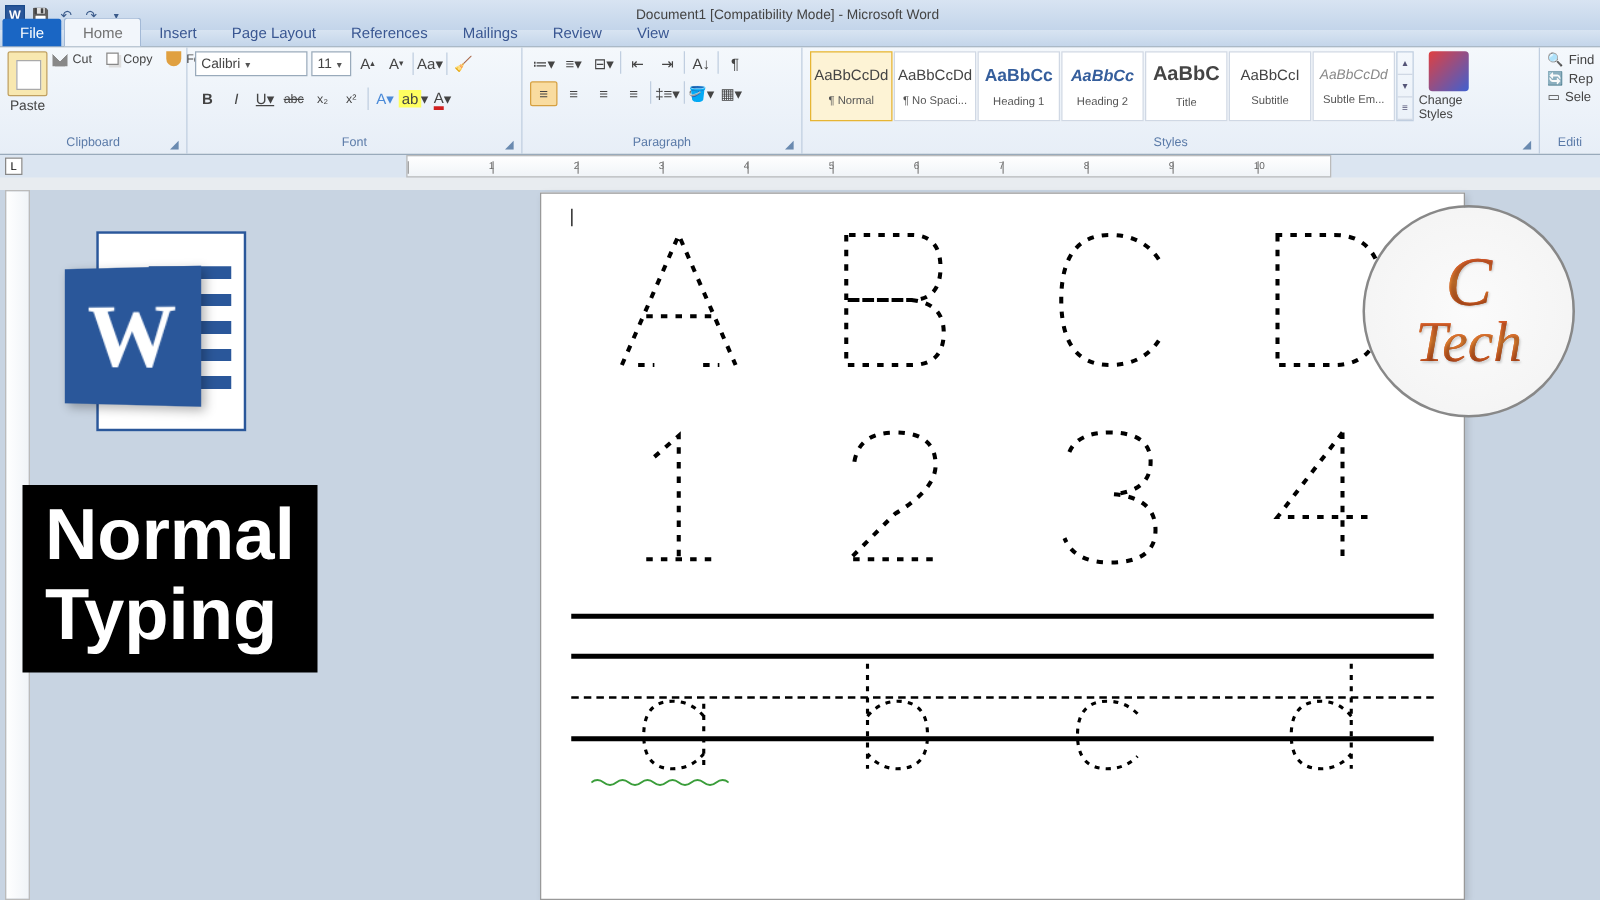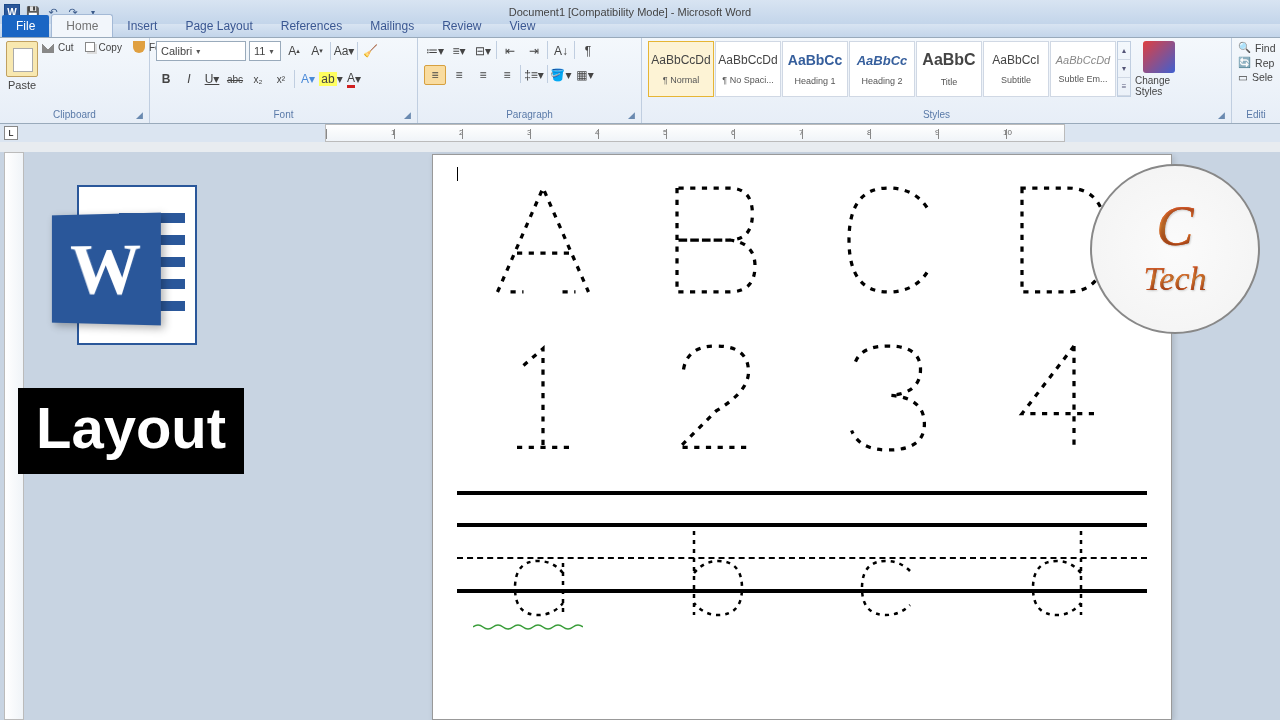--- a/index.html
+++ b/index.html
@@ -378,18 +378,19 @@
     </div>
   </div>
 </div>
 
 <div class="overlay-wordlogo">
   <div class="wlogo-back"></div>
   <div class="wlogo-front">W</div>
 </div>
 
 <div class="overlay-dotted">
-  <div>Layout</div>
+  <div>Normal</div>
+  <div>Typing</div>
 </div>
 
 <div class="overlay-ctech">
-  <span><span>C</span><br><span style="font-size:34px;">Tech</span></span>
+  <span><span>C</span><br><span style="font-size:46px;">Tech</span></span>
 </div>
 
 </body></html>

